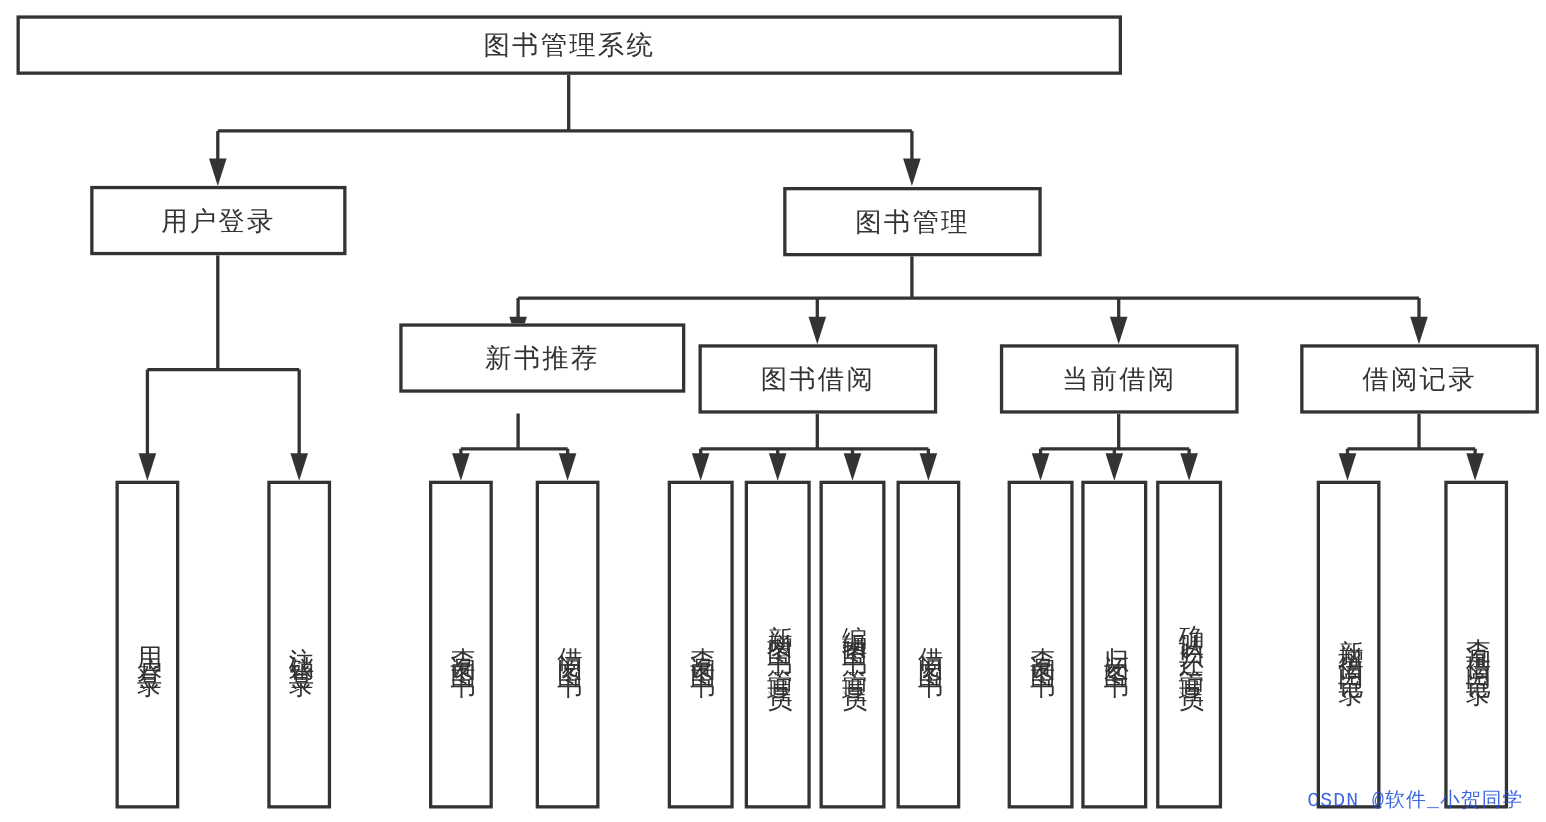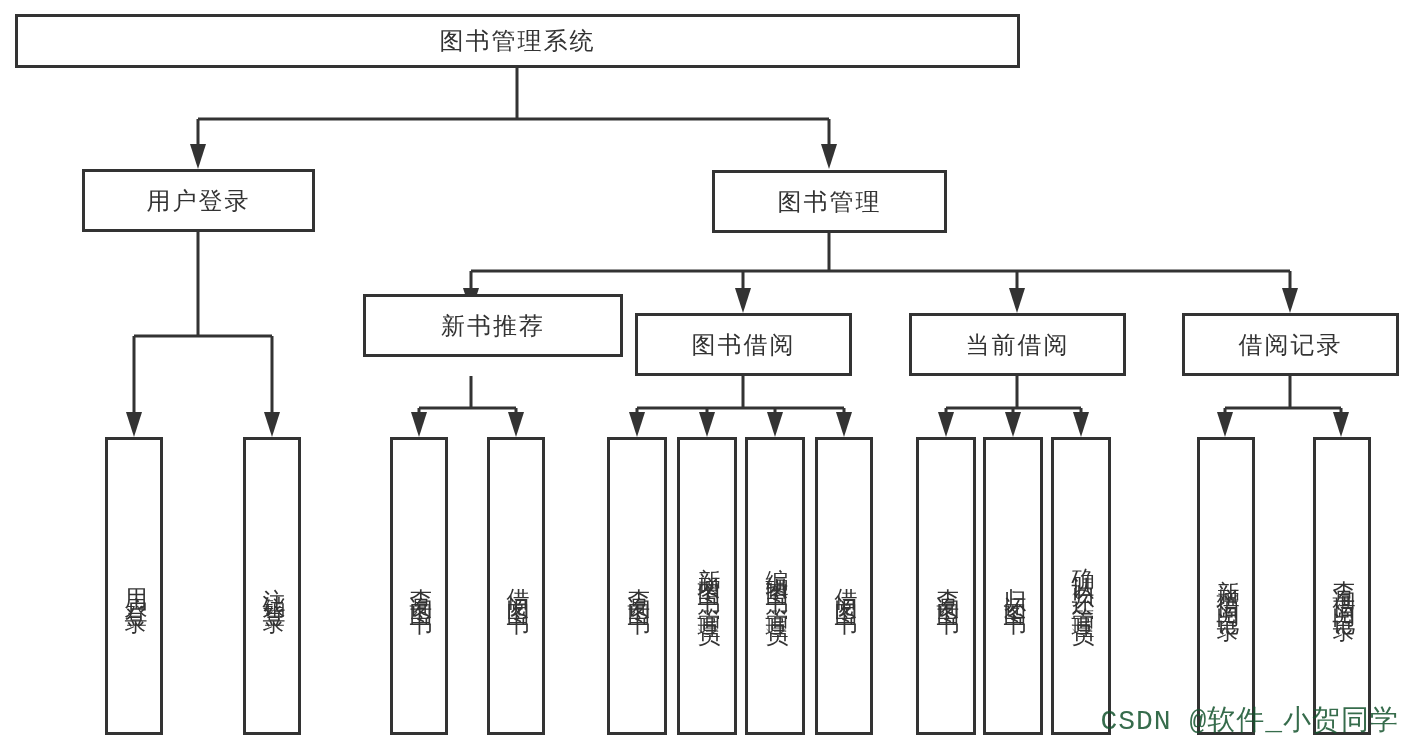--- a/index.html
+++ b/index.html
@@ -11,22 +11,22 @@
   .node{
     position:absolute;box-sizing:border-box;border:3px solid #333333;background:#ffffff;
     display:flex;align-items:center;justify-content:center;
     font-size:24px;letter-spacing:2px;color:#333333;z-index:2;white-space:nowrap;
   }
   .node.v{
     writing-mode:vertical-rl;text-orientation:mixed;
     font-size:23px;letter-spacing:8px;line-height:1;white-space:normal;
   }
   .watermark{
-    position:absolute;right:6px;bottom:8px;z-index:5;
-    font-size:28px;color:#14532d;opacity:.85;letter-spacing:1px;
+    position:absolute;right:20px;bottom:8px;z-index:5;
+    font-size:18px;color:#1d4ed8;opacity:.85;letter-spacing:1px;
   }
 </style>
 </head>
 <body>
 
 <div class="stage">
 
   <svg width="1405" height="747" viewBox="0 0 1405 747">
     <g stroke="#333333" stroke-width="3" fill="none">
 

